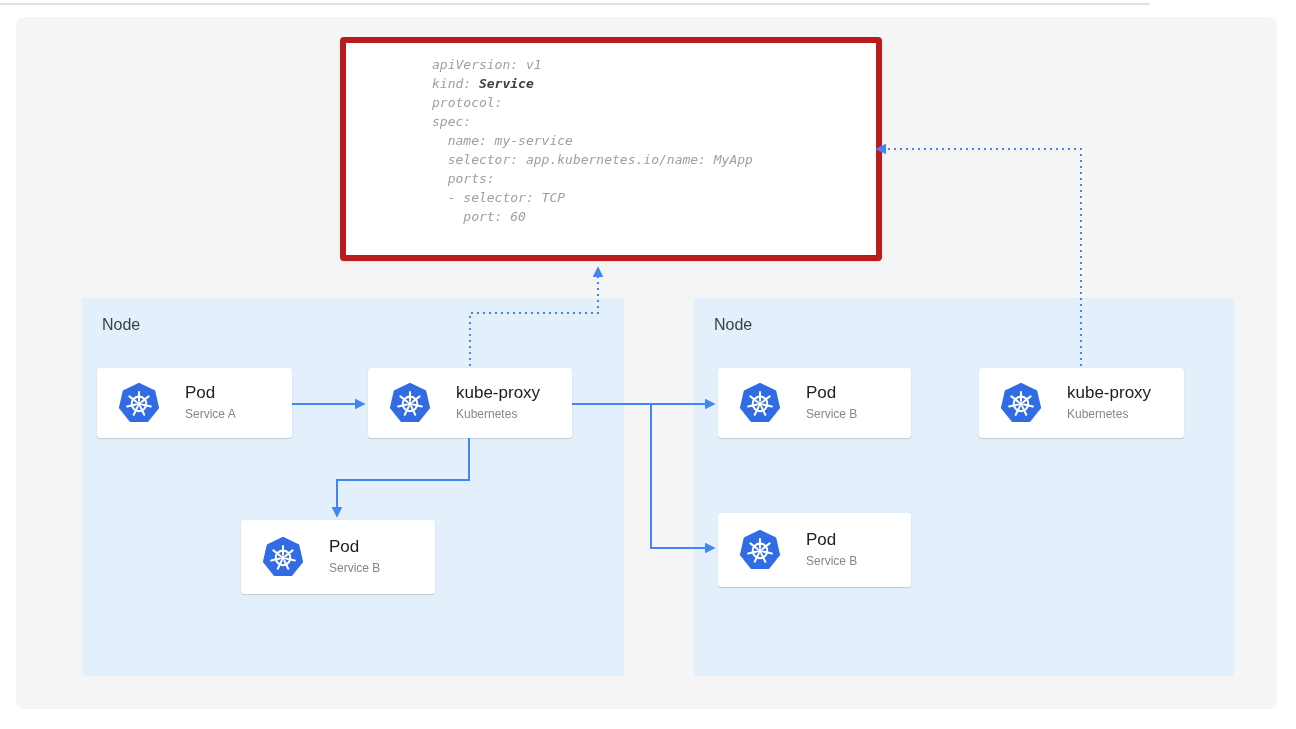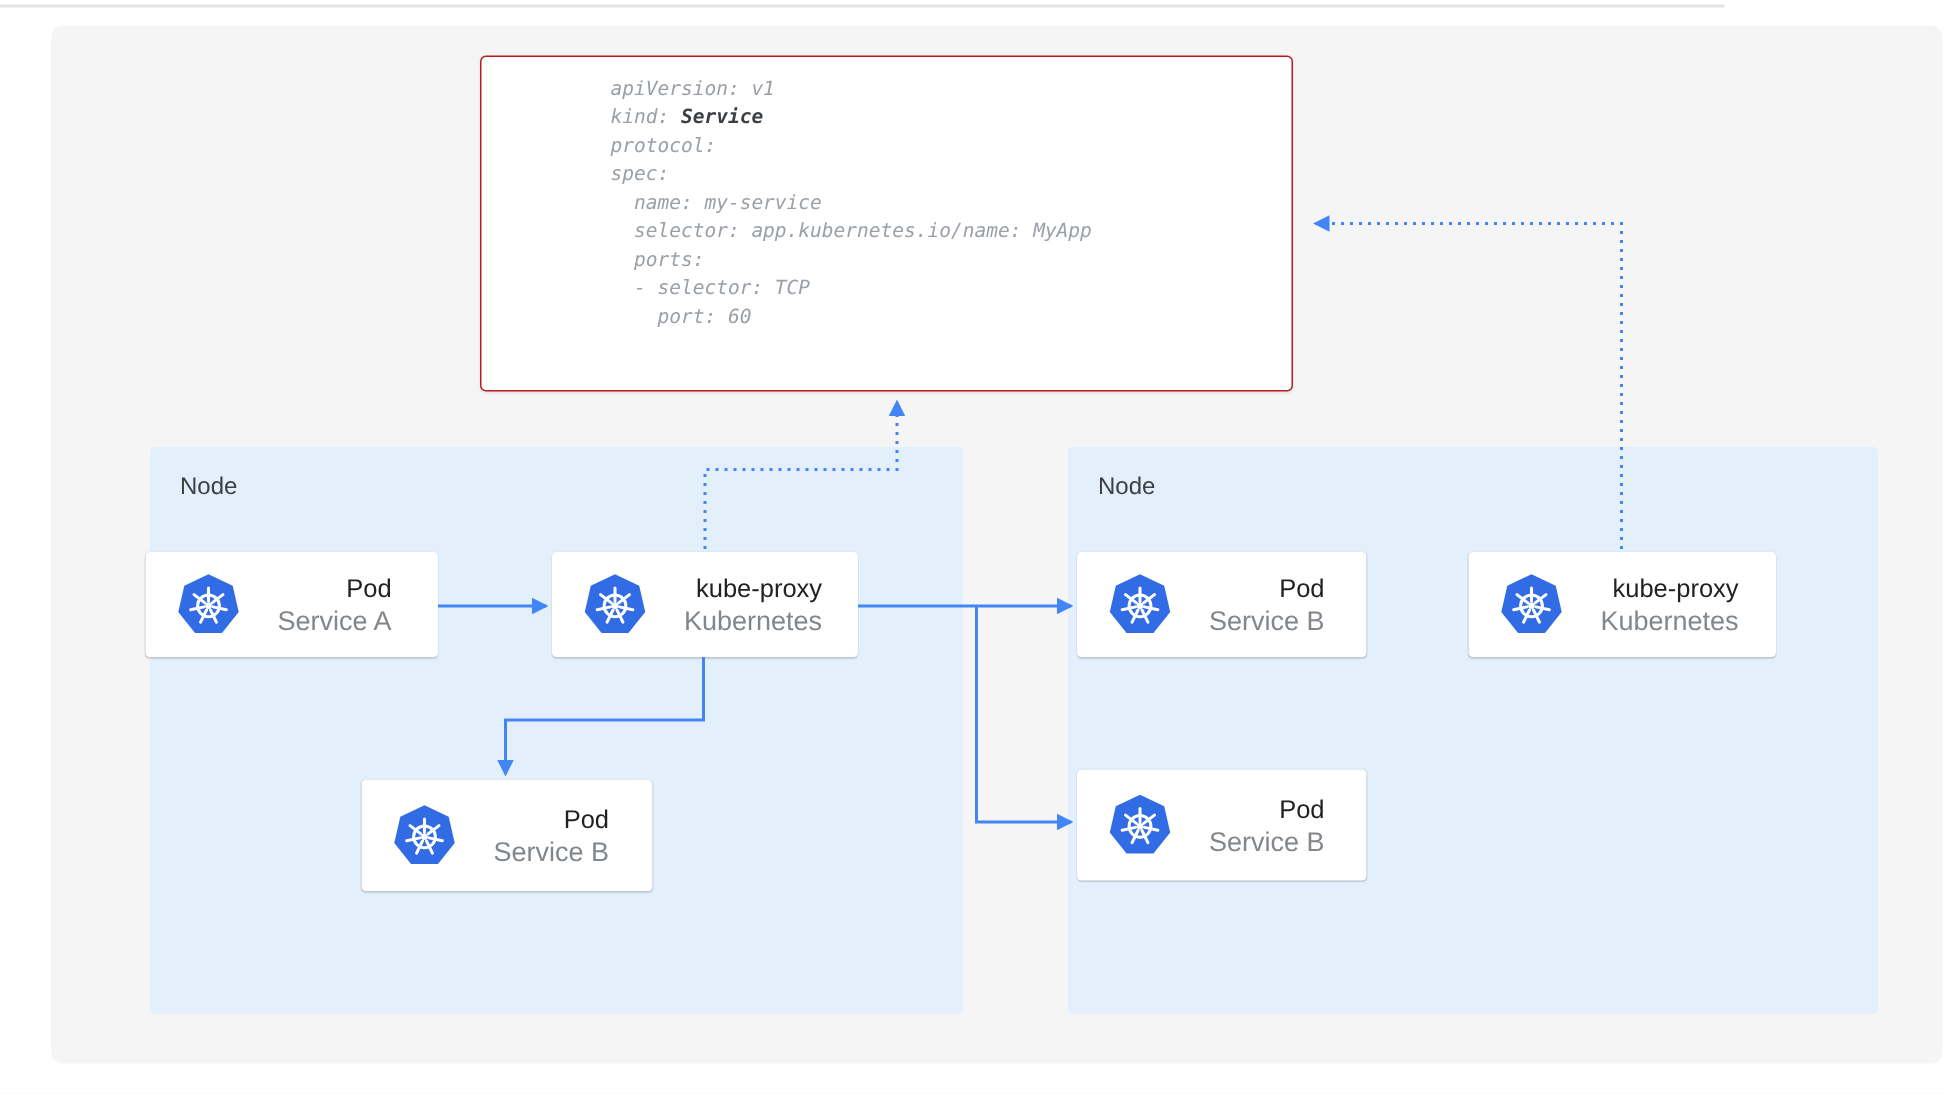--- a/index.html
+++ b/index.html
@@ -7,27 +7,27 @@
     width:1296px;height:729px;position:relative;overflow:hidden;
     background:var(--page-bg,#ffffff);
     font-family:"Liberation Sans",sans-serif;
     -webkit-font-smoothing:antialiased;
   }
   .topline{
     position:absolute;left:0;top:3px;width:1150px;height:2px;
     background:#e3e3e3;border-radius:0 2px 2px 0;
   }
   .panel{
-    position:absolute;left:34px;top:17px;width:1261px;height:692px;
+    position:absolute;left:16px;top:17px;width:1261px;height:692px;
     background:var(--panel-bg,#f5f5f6);border-radius:8px;
   }
   .code-card{
-    position:absolute;left:320px;top:37px;width:542px;height:224px;
+    position:absolute;left:340px;top:37px;width:542px;height:224px;
     background:var(--card-bg,#ffffff);
-    border:1px solid #b91c1c;border-radius:4px;
+    border:6px solid #b91c1c;border-radius:4px;
     box-shadow:0 1px 2px rgba(60,64,67,.12);
     box-sizing:border-box;
   }
   .code{
     margin:0;padding:12px 0 0 86px;
     font-family:"DejaVu Sans Mono",monospace;
     font-style:italic;font-size:13px;line-height:19px;
     color:var(--code-text,#9aa0a6);
   }
   .code-line{white-space:pre;}
@@ -43,22 +43,22 @@
     color:var(--node-label-text,#3c4043);
   }
   .card{
     position:absolute;display:flex;align-items:center;
     background:var(--card-bg,#ffffff);border-radius:3px;
     box-shadow:0 1px 1px rgba(0,0,0,.14),0 0 1px rgba(0,0,0,.12);
     box-sizing:border-box;padding-left:20px;
   }
   .k8s-icon{width:44px;height:44px;flex:0 0 44px;display:block;}
   .card-text{margin-left:24px;display:flex;flex-direction:column;}
-  .card-title{font-size:17px;line-height:23px;color:var(--title-text,#212124);text-align:right;}
-  .card-sub{font-size:18px;line-height:21px;color:var(--subtitle-text,#82878c);}
+  .card-title{font-size:17px;line-height:23px;color:var(--title-text,#212124);}
+  .card-sub{font-size:12px;line-height:21px;color:var(--subtitle-text,#82878c);}
   #c-pod-a{left:97px;top:368px;width:195px;height:70px;}
   #c-kp-left{left:368px;top:368px;width:204px;height:70px;}
   #c-pod-b-left{left:241px;top:520px;width:194px;height:74px;}
   #c-pod-b-r1{left:718px;top:368px;width:193px;height:70px;}
   #c-pod-b-r2{left:718px;top:513px;width:193px;height:74px;}
   #c-kp-right{left:979px;top:368px;width:205px;height:70px;}
   .arrows{position:absolute;left:0;top:0;pointer-events:none;}
   .arrows path{fill:none;stroke:var(--arrow-blue,#4285f4);stroke-width:2;}
   .arrows path.dotted{stroke-dasharray:2 4;}
   #arrowhead path{fill:var(--arrow-blue,#4285f4);stroke:none;}

